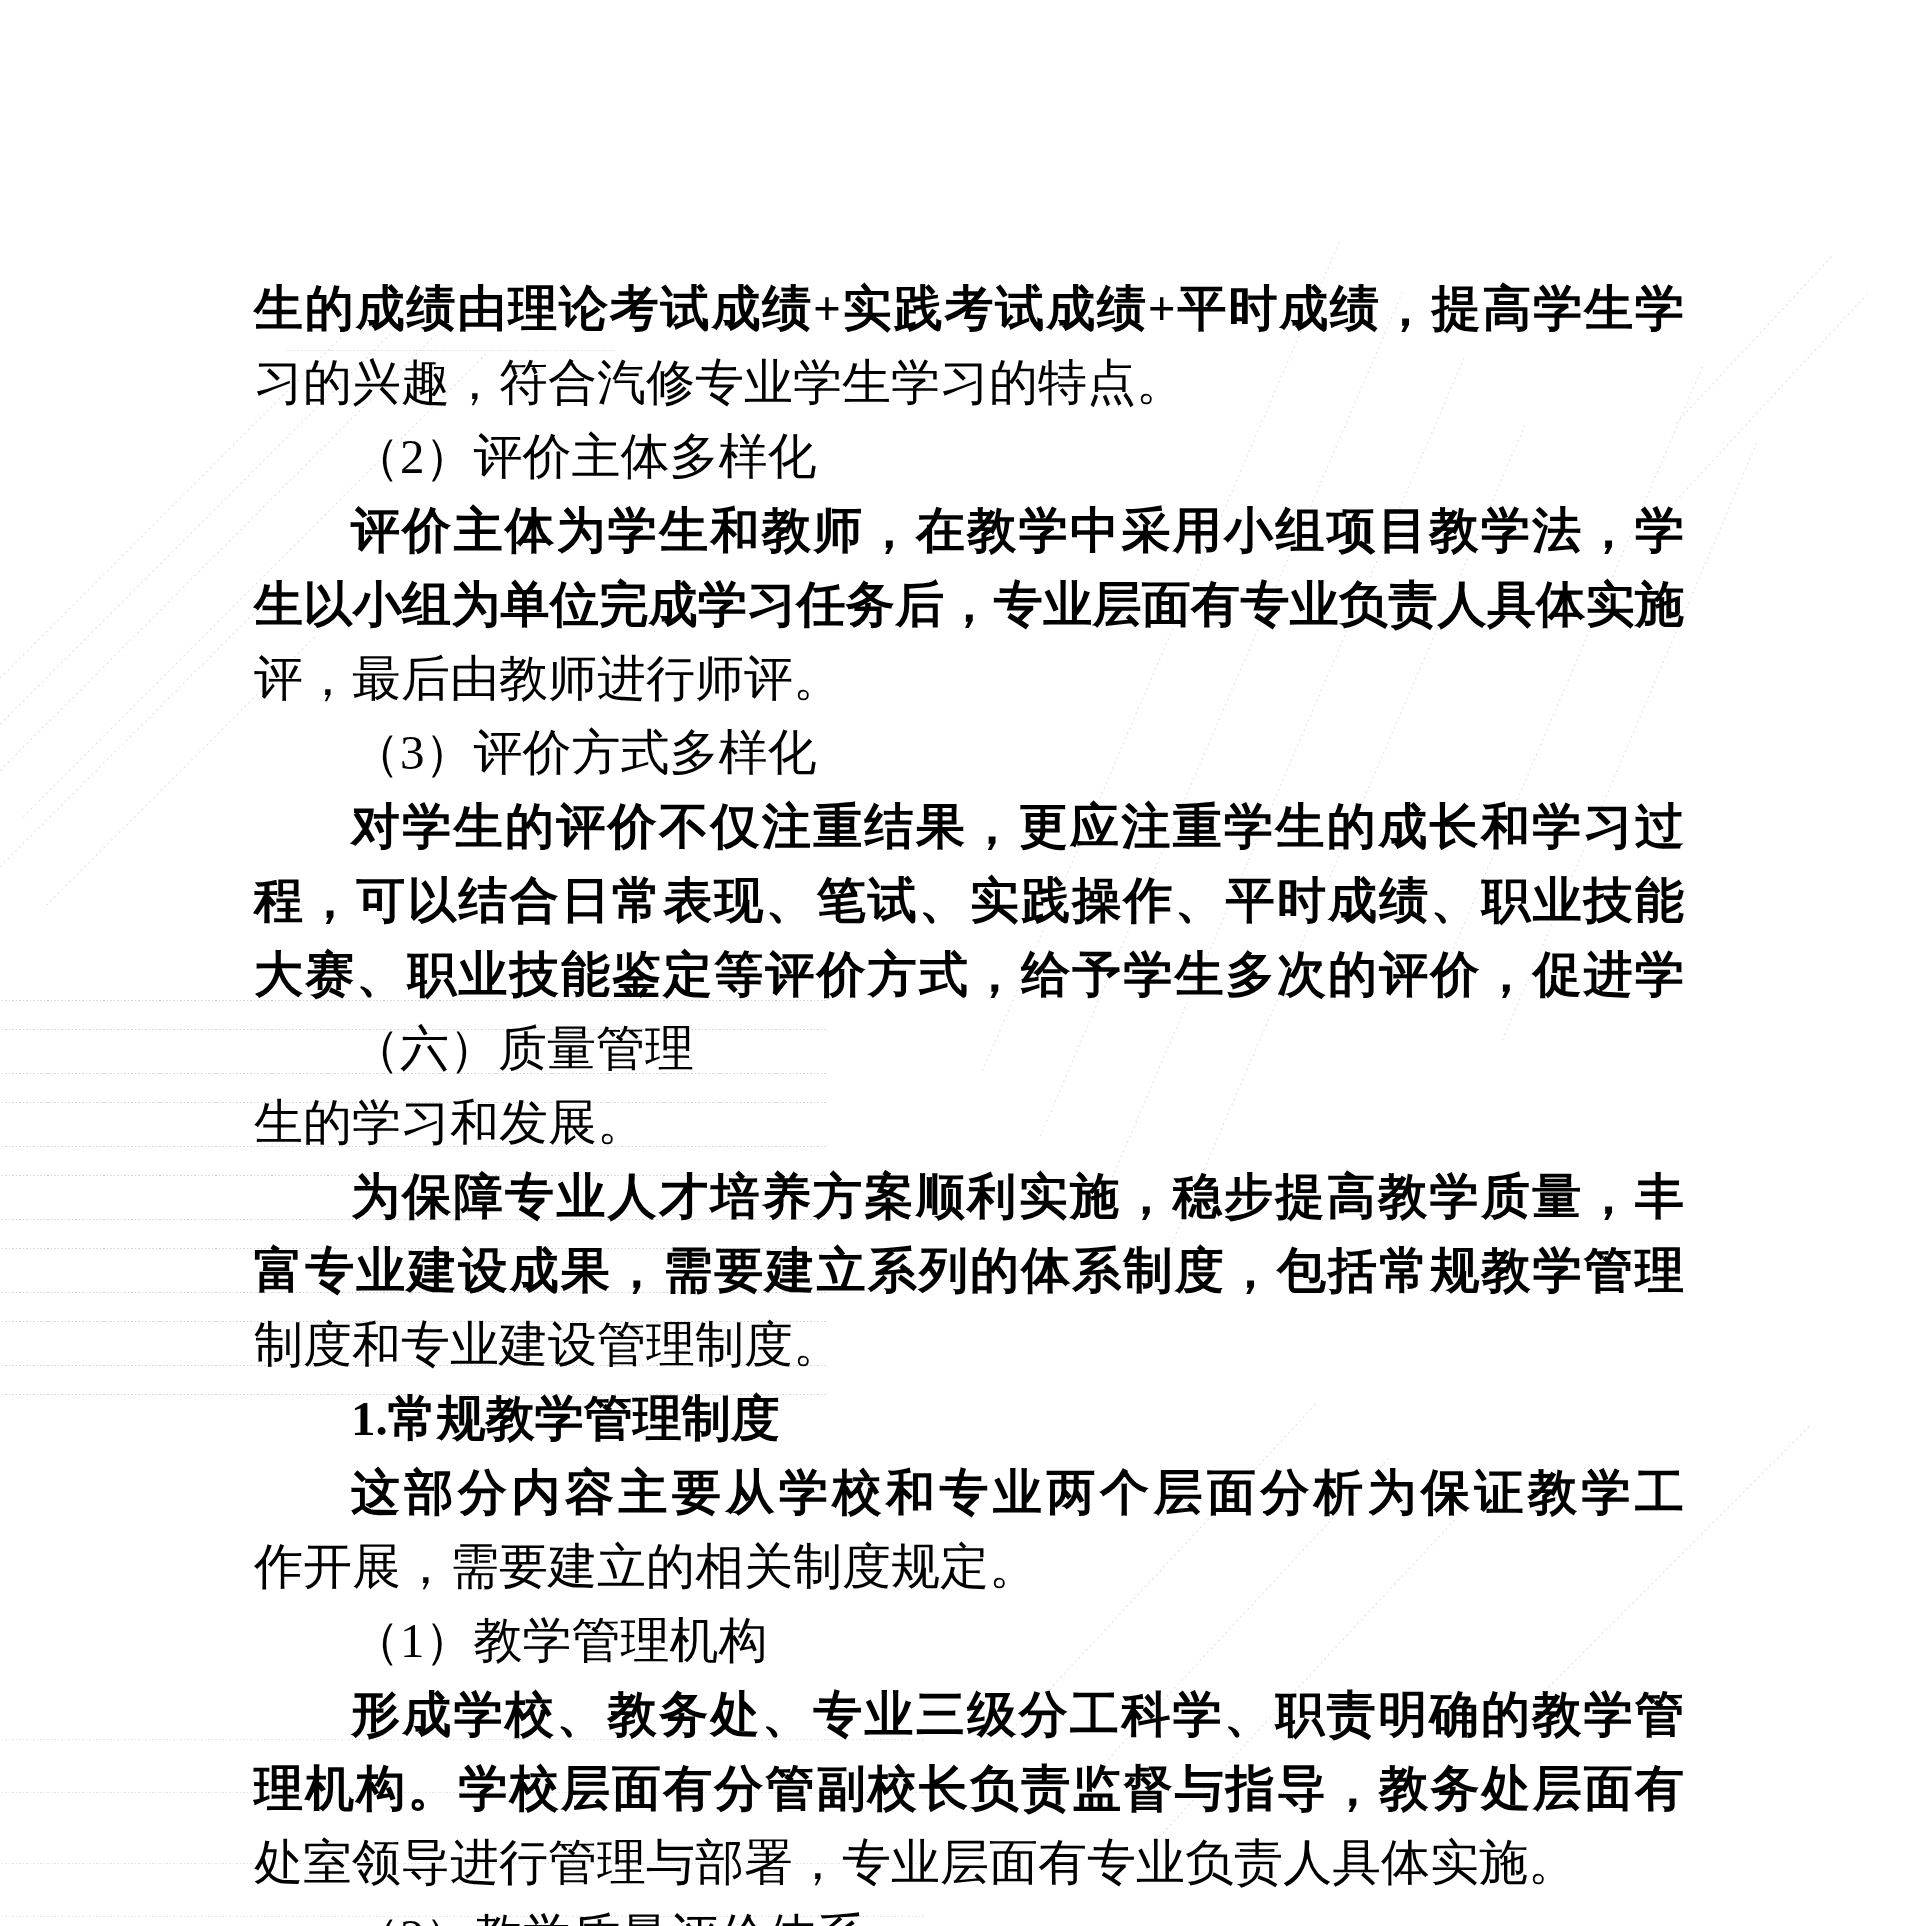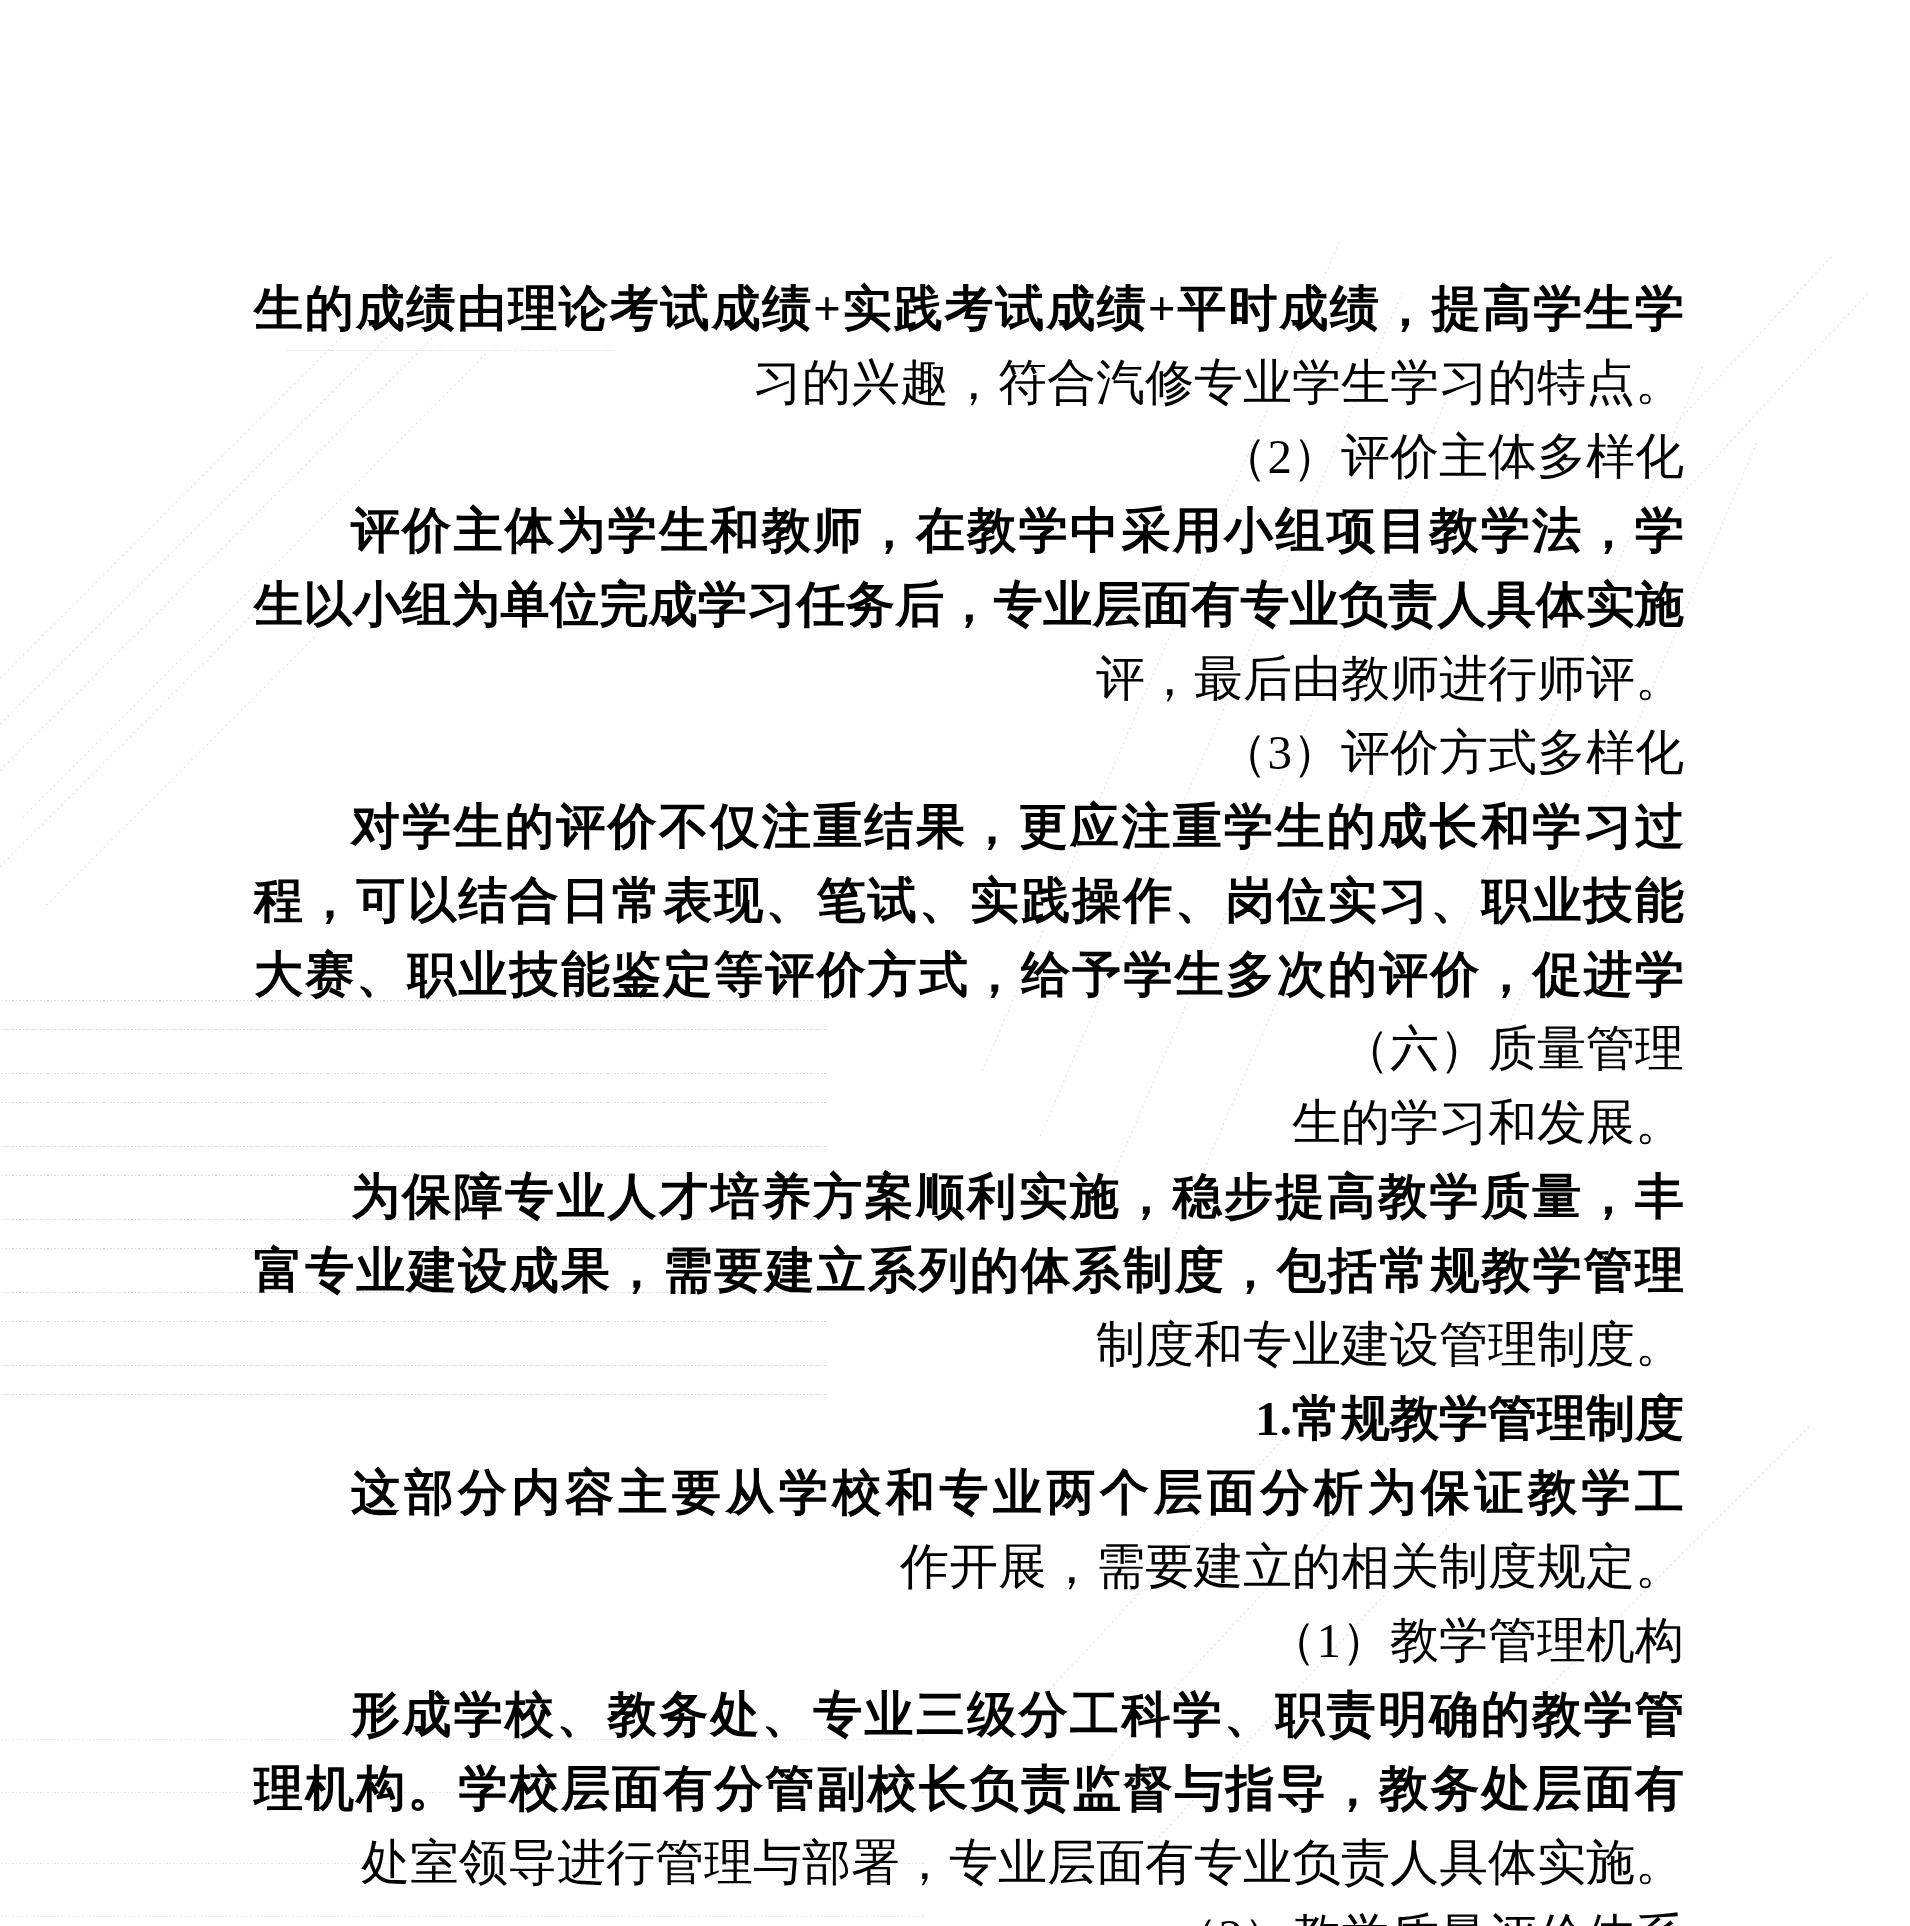--- a/index.html
+++ b/index.html
@@ -18,21 +18,21 @@
   }
   .wm.light{opacity:.45;}
   
   svg.traces{position:absolute;left:0;top:0;pointer-events:none;}
   
   .page-text{
     position:absolute;left:254px;top:272px;width:1430px;z-index:2;
   }
   .line{
     font-size:49px;line-height:74px;height:74px;
-    color:#000;white-space:nowrap;letter-spacing:0;text-align:right;
+    color:#000;white-space:nowrap;letter-spacing:0;
   }
   .line.j{white-space:normal;text-align:justify;text-align-last:justify;font-weight:bold;}
   .line.ind{text-indent:97px;}
   .line.b{font-weight:bold;font-family:Liberation Serif, serif;}
 </style>
 </head>
 <body>
 
 <div class="page">
 
@@ -77,21 +77,21 @@
 
   <div class="page-text" id="lines">
       <div class="line j">生的成绩由理论考试成绩+实践考试成绩+平时成绩，提高学生学</div>
       <div class="line">习的兴趣，符合汽修专业学生学习的特点。</div>
       <div class="line ind">（2）评价主体多样化</div>
       <div class="line j ind">评价主体为学生和教师，在教学中采用小组项目教学法，学</div>
       <div class="line j">生以小组为单位完成学习任务后，专业层面有专业负责人具体实施</div>
       <div class="line">评，最后由教师进行师评。</div>
       <div class="line ind">（3）评价方式多样化</div>
       <div class="line j ind">对学生的评价不仅注重结果，更应注重学生的成长和学习过</div>
-      <div class="line j">程，可以结合日常表现、笔试、实践操作、岗位实习、职业技能</div>
+      <div class="line j">程，可以结合日常表现、笔试、实践操作、平时成绩、职业技能</div>
       <div class="line j">大赛、职业技能鉴定等评价方式，给予学生多次的评价，促进学</div>
       <div class="line ind">（六）质量管理</div>
       <div class="line">生的学习和发展。</div>
       <div class="line j ind">为保障专业人才培养方案顺利实施，稳步提高教学质量，丰</div>
       <div class="line j">富专业建设成果，需要建立系列的体系制度，包括常规教学管理</div>
       <div class="line">制度和专业建设管理制度。</div>
       <div class="line ind b">1.常规教学管理制度</div>
       <div class="line j ind">这部分内容主要从学校和专业两个层面分析为保证教学工</div>
       <div class="line">作开展，需要建立的相关制度规定。</div>
       <div class="line ind">（1）教学管理机构</div>

